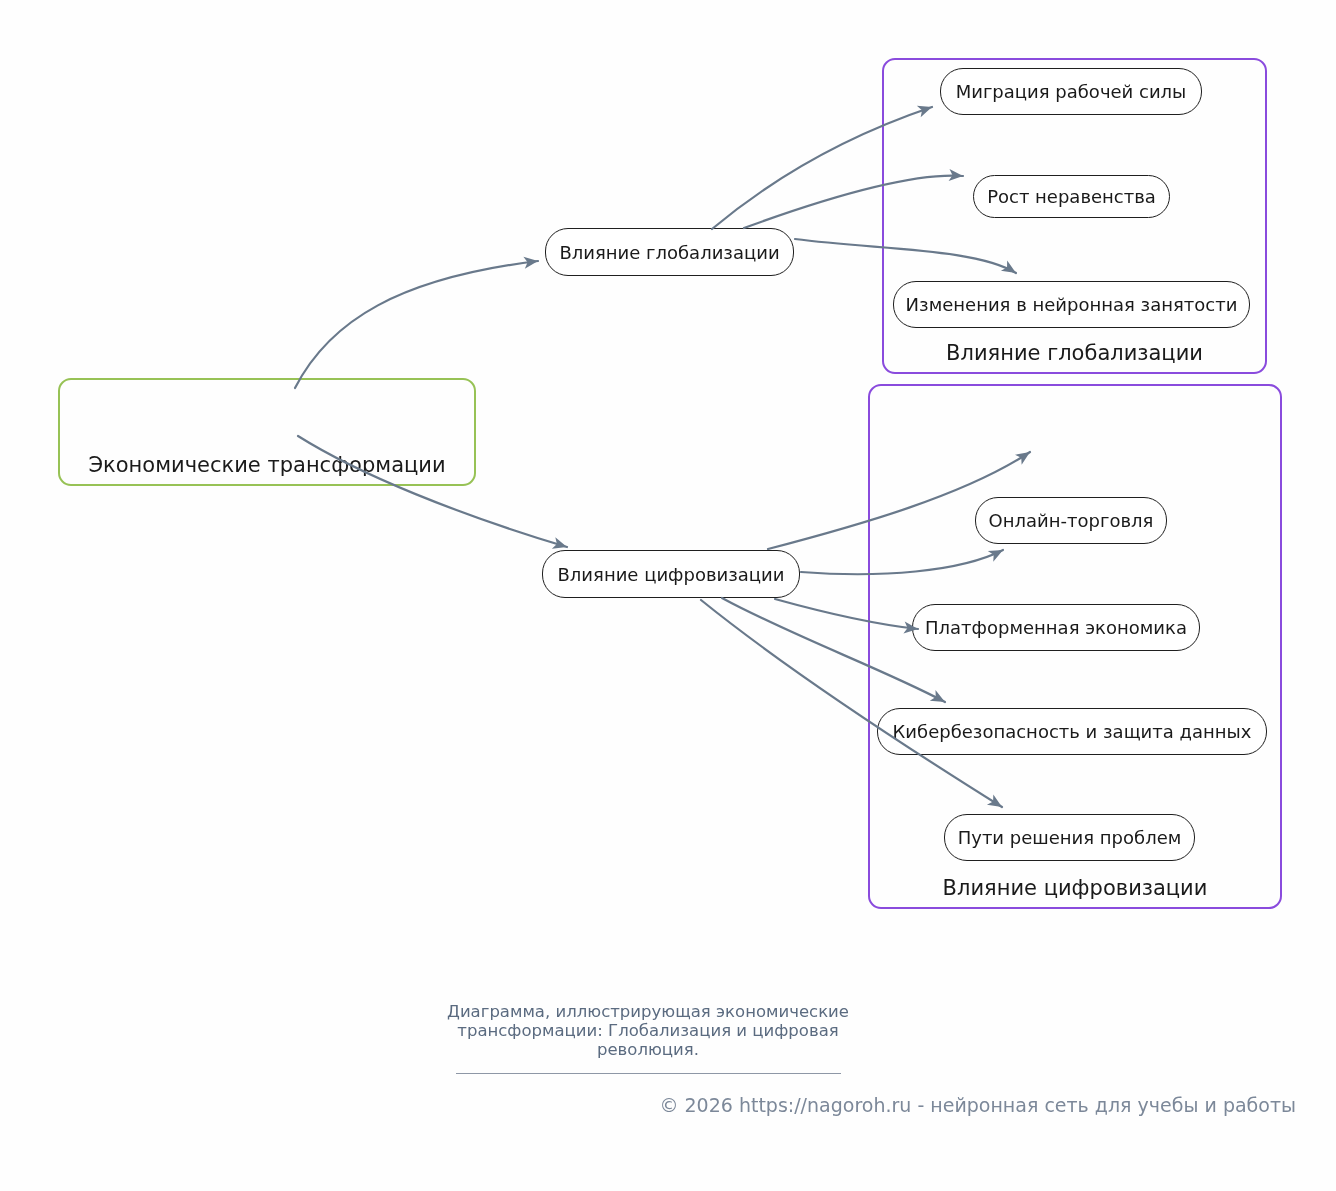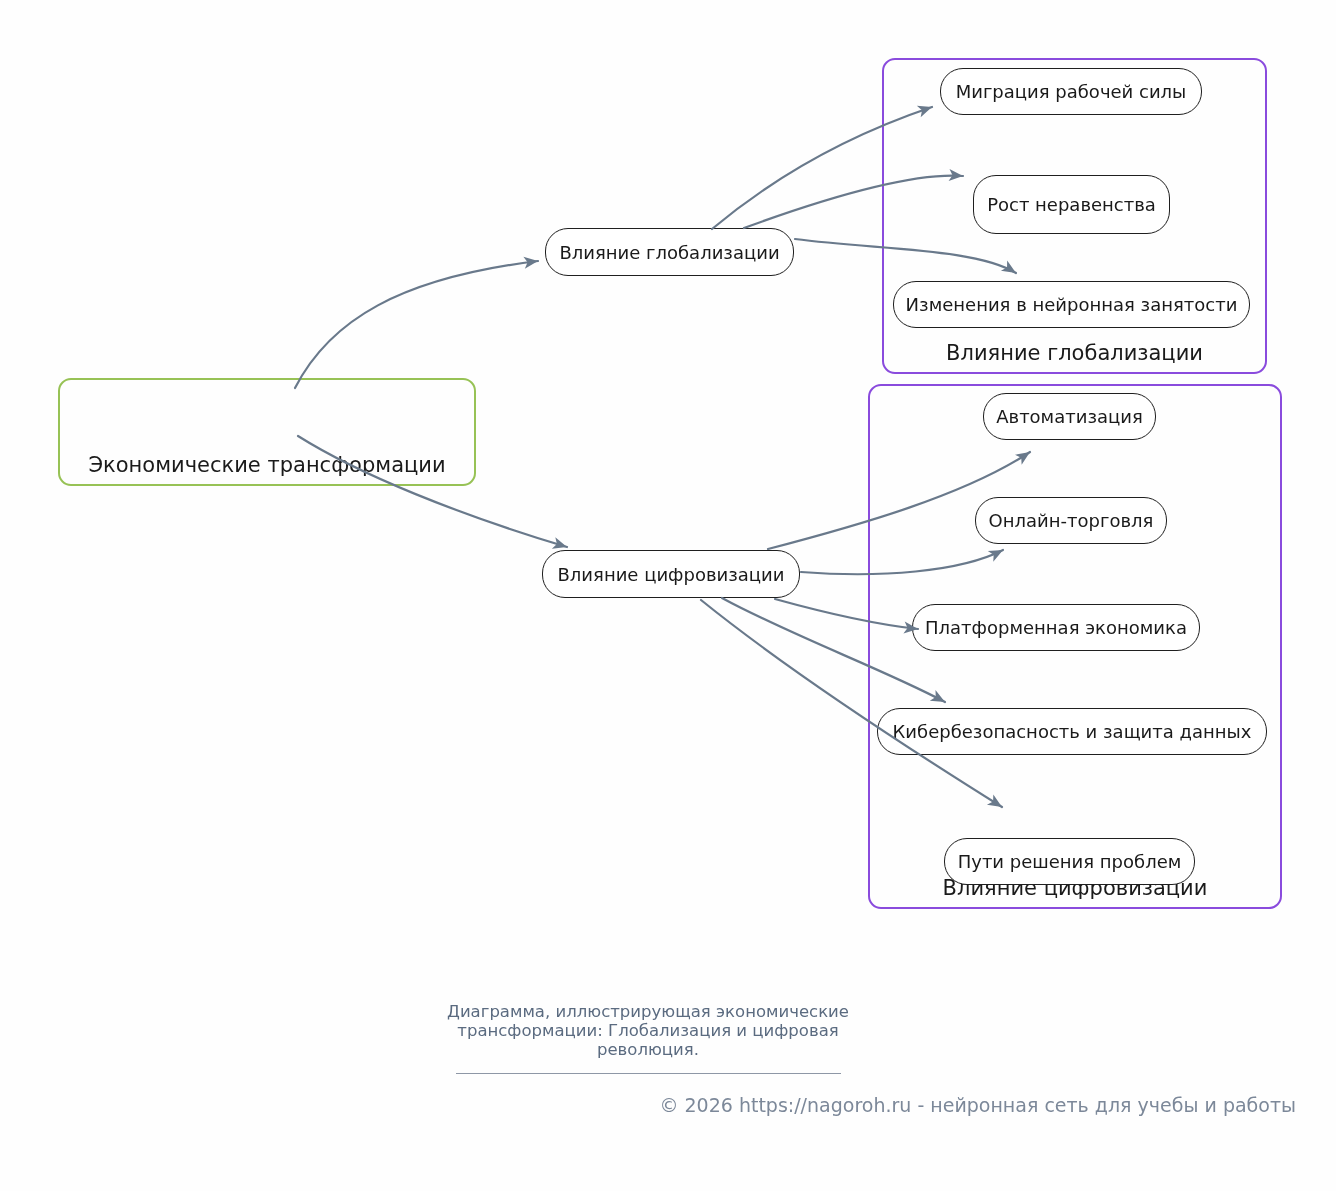--- a/index.html
+++ b/index.html
@@ -32,30 +32,30 @@
   .c-root{left:58px;top:378px;width:414px;height:104px;}
   .n-root{left:68px;top:388px;width:395px;height:47px;}
 
   
   .n-glob{left:545px;top:228px;width:249px;height:48px;}
   .n-digit{left:542px;top:550px;width:258px;height:48px;}
 
   
   .c-glob{left:882px;top:58px;width:381px;height:312px;}
   .n-a0{left:940px;top:68px;width:262px;height:47px;}
-  .n-a1{left:973px;top:175px;width:197px;height:59px;}
+  .n-a1{left:973px;top:175px;width:197px;height:43px;}
   .n-a2{left:893px;top:281px;width:357px;height:47px;}
 
   
   .c-digit{left:868px;top:384px;width:410px;height:521px;}
   .n-b0{left:983px;top:393px;width:173px;height:47px;}
   .n-b1{left:975px;top:497px;width:192px;height:47px;}
   .n-b2{left:912px;top:604px;width:288px;height:47px;}
   .n-b3{left:877px;top:708px;width:390px;height:47px;}
-  .n-b4{left:944px;top:814px;width:251px;height:47px;margin-top:24px;}
+  .n-b4{left:944px;top:814px;width:251px;height:47px;}
 
   
   #edges{position:absolute;left:0;top:0;width:1336px;height:1191px;z-index:5;pointer-events:none;}
   .edge{fill:none;stroke:var(--arrow);stroke-width:2.2px;stroke-linecap:round;}
   .arrowhead-shape{fill:var(--arrow);}
 
   
   .caption{position:absolute;top:1002px;left:0;width:1296px;text-align:center;
            color:var(--caption);font-weight:normal;font-size:16.5px;line-height:19px;z-index:2;}
   .divider{position:absolute;top:1073px;left:456px;width:385px;height:0;
@@ -78,21 +78,20 @@
   <div class="cluster purple c-glob">
     <div class="cluster-label">Влияние глобализации</div>
   </div>
   <div class="node n-a0">Миграция рабочей силы</div>
   <div class="node n-a1">Рост неравенства</div>
   <div class="node n-a2">Изменения в нейронная занятости</div>
 
   <div class="cluster purple c-digit">
     <div class="cluster-label">Влияние цифровизации</div>
   </div>
-  <div class="node n-b0">Автоматизация</div>
   <div class="node n-b1">Онлайн-торговля</div>
   <div class="node n-b2">Платформенная экономика</div>
   <div class="node n-b3">Кибербезопасность и защита данных</div>
   <div class="node n-b4">Пути решения проблем</div>
 
   <svg id="edges" viewBox="0 0 1336 1191" xmlns="http://www.w3.org/2000/svg">
     <defs>
       <marker id="ah" markerUnits="userSpaceOnUse" markerWidth="18" markerHeight="16" refX="15" refY="7" orient="auto">
         <path class="arrowhead-shape" d="M1,1 L15,7 L1,13 L4.5,7 Z"></path>
       </marker>

